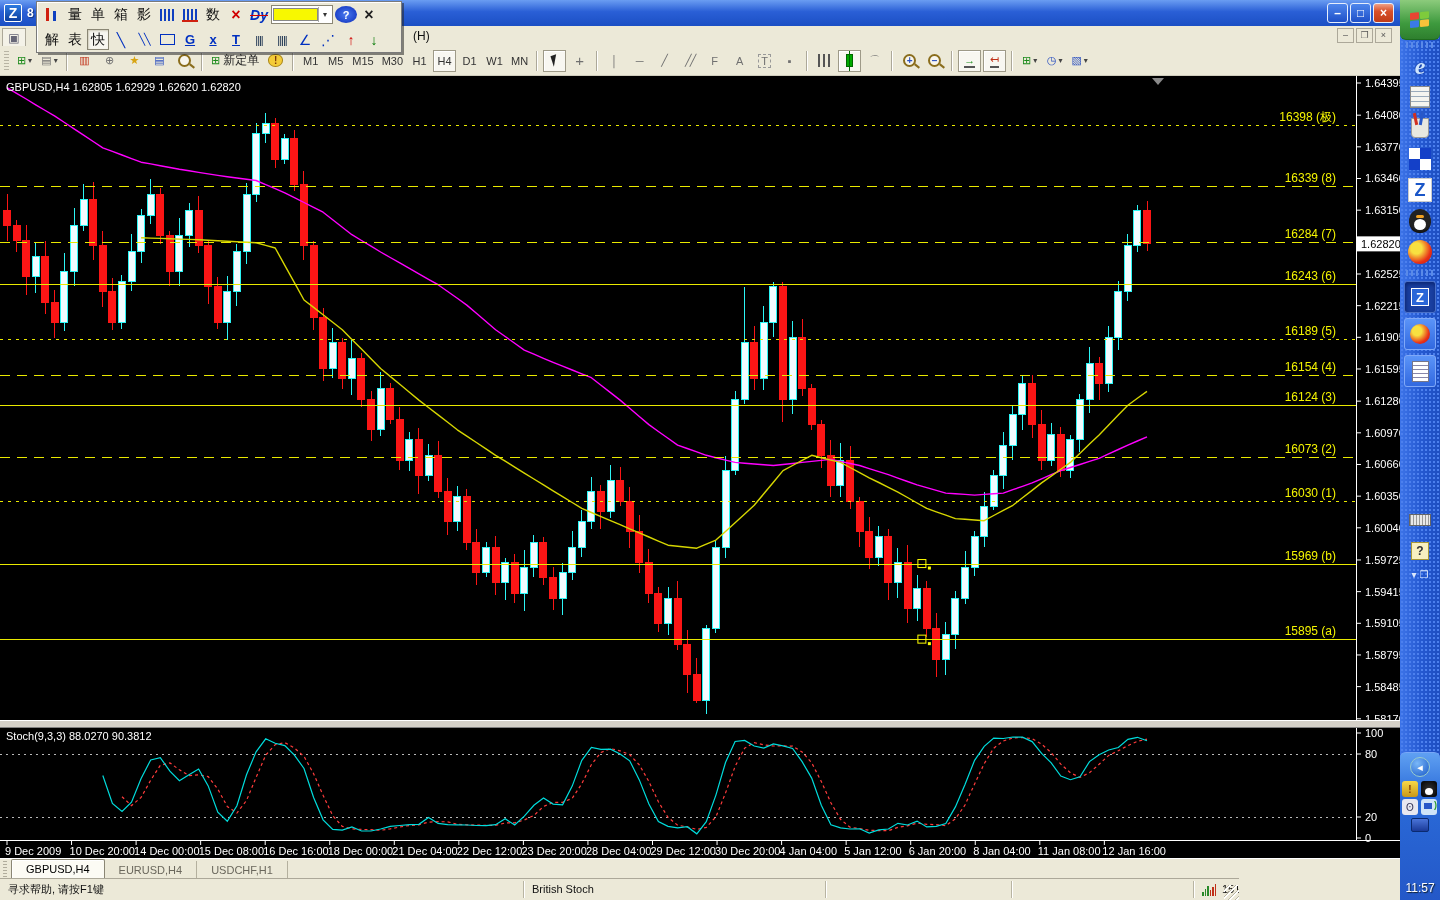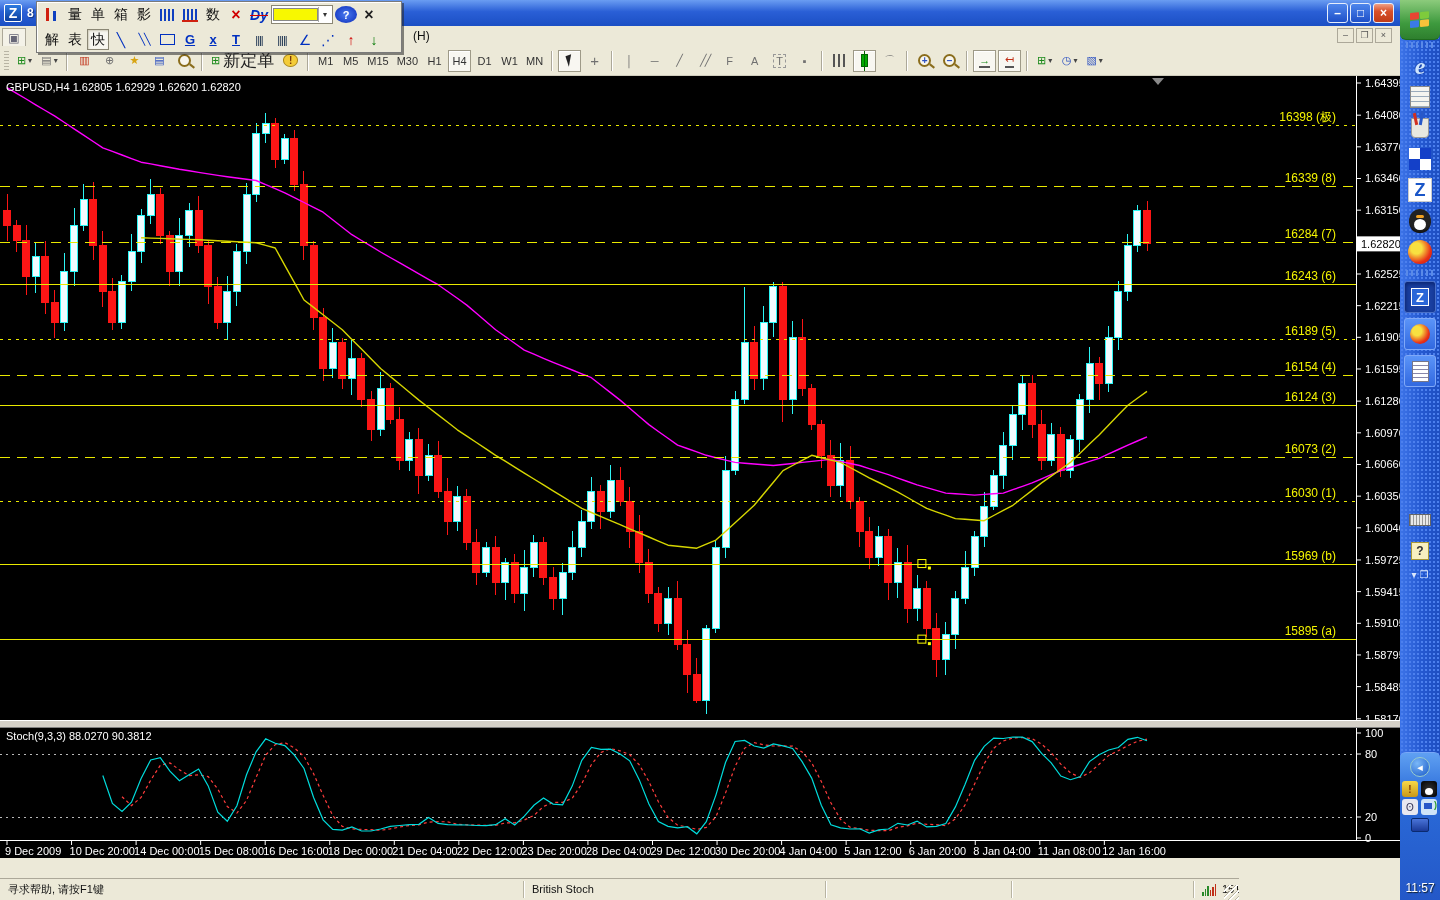--- a/index.html
+++ b/index.html
@@ -28,21 +28,21 @@
   .toolbar{position:absolute;top:46px;left:0;height:30px;width:100%;background:#ece9d8;display:flex;
     align-items:center;padding-left:4px;border-bottom:1px solid #cfccbc;}
   .tgrip{width:5px;height:20px;margin-right:3px;background:repeating-linear-gradient(#b8b4a4 0 1px,transparent 1px 3px);}
   .tsep{width:2px;height:20px;border-left:1px solid #aca899;border-right:1px solid #fff;margin:0 4px;}
   .tbtn{height:22px;min-width:23px;padding:0 2px;display:flex;align-items:center;justify-content:center;
     font-size:11px;color:#333;border:1px solid transparent;margin:0 1px;position:relative;}
   .tbtn.pressed{background:#f8f7f1;border:1px solid #9e9a88;box-shadow:inset 1px 1px 0 #fff;}
   .tbtn .drop{font-size:8px;color:#444;margin-left:2px;}
   .g-green{color:#1a8a1a;} .g-red{color:#c03018;} .g-gold{color:#d8a412;} .g-blue{color:#2b50c0;}
   .g-gray{color:#707070;}
-  .ordlbl{font-size:17px;color:#222;margin-left:3px;}
+  .ordlbl{font-size:12px;color:#222;margin-left:3px;}
   .mag{width:13px;height:13px;border:2px solid #8a6d1c;border-radius:50%;position:relative;
     display:flex;align-items:center;justify-content:center;font-size:10px;font-weight:bold;color:#2b50c0;background:#f8f6ee;}
   .mag::after{content:"";position:absolute;width:6px;height:2px;background:#8a6d1c;right:-6px;bottom:-2px;transform:rotate(38deg);}
   .cursor-arrow{width:0;height:0;border-left:6px solid #222;border-bottom:11px solid transparent;
     border-top:0 solid transparent;transform:rotate(-18deg);}
   .mini-candle{width:7px;height:13px;position:relative;background:linear-gradient(#0a0 0,#0a0 100%);
     border:1px solid #060;} 
   .mini-candle::before{content:"";position:absolute;left:2px;top:-4px;width:1px;height:20px;background:#060;}
   .mini-bars{width:13px;height:13px;background:repeating-linear-gradient(90deg,#555 0 2px,transparent 2px 5px);}
   .warnico{width:15px;height:13px;background:#f4cc38;border:1px solid #a8861a;border-radius:45% 45% 50% 50%;
@@ -986,20 +986,26 @@
           <text x="908.6999999999999" y="779" fill="#fff" font-size="11px">6 Jan 20:00</text>
           <line x1="975.25" y1="765" x2="975.25" y2="769" stroke="#fff" stroke-width="1"></line>
           <text x="973.25" y="779" fill="#fff" font-size="11px">8 Jan 04:00</text>
           <line x1="1039.8" y1="765" x2="1039.8" y2="769" stroke="#fff" stroke-width="1"></line>
           <text x="1037.8" y="779" fill="#fff" font-size="11px">11 Jan 08:00</text>
           <line x1="1104.35" y1="765" x2="1104.35" y2="769" stroke="#fff" stroke-width="1"></line>
           <text x="1102.35" y="779" fill="#fff" font-size="11px">12 Jan 16:00</text>
         </svg>
     </div>
 
+    <div class="tabsbar">
+      <div class="tabgrip"></div>
+    <div class="tab active">GBPUSD,H4</div>
+        <div class="tab">EURUSD,H4</div>
+        <div class="tab">USDCHF,H1</div>
+      </div>
 
     <div class="statusbar">
       <div class="scell" style="width:523px">寻求帮助, 请按F1键</div>
       <div class="scell" style="width:302px">British Stoch</div>
       <div class="scell" style="width:186px"></div>
       <div class="scell" style="width:182px"></div>
       <div class="scell traffic" style="flex:1">
         <span class="tico">
           <i style="height:4px"></i>
             <i style="height:7px"></i>

